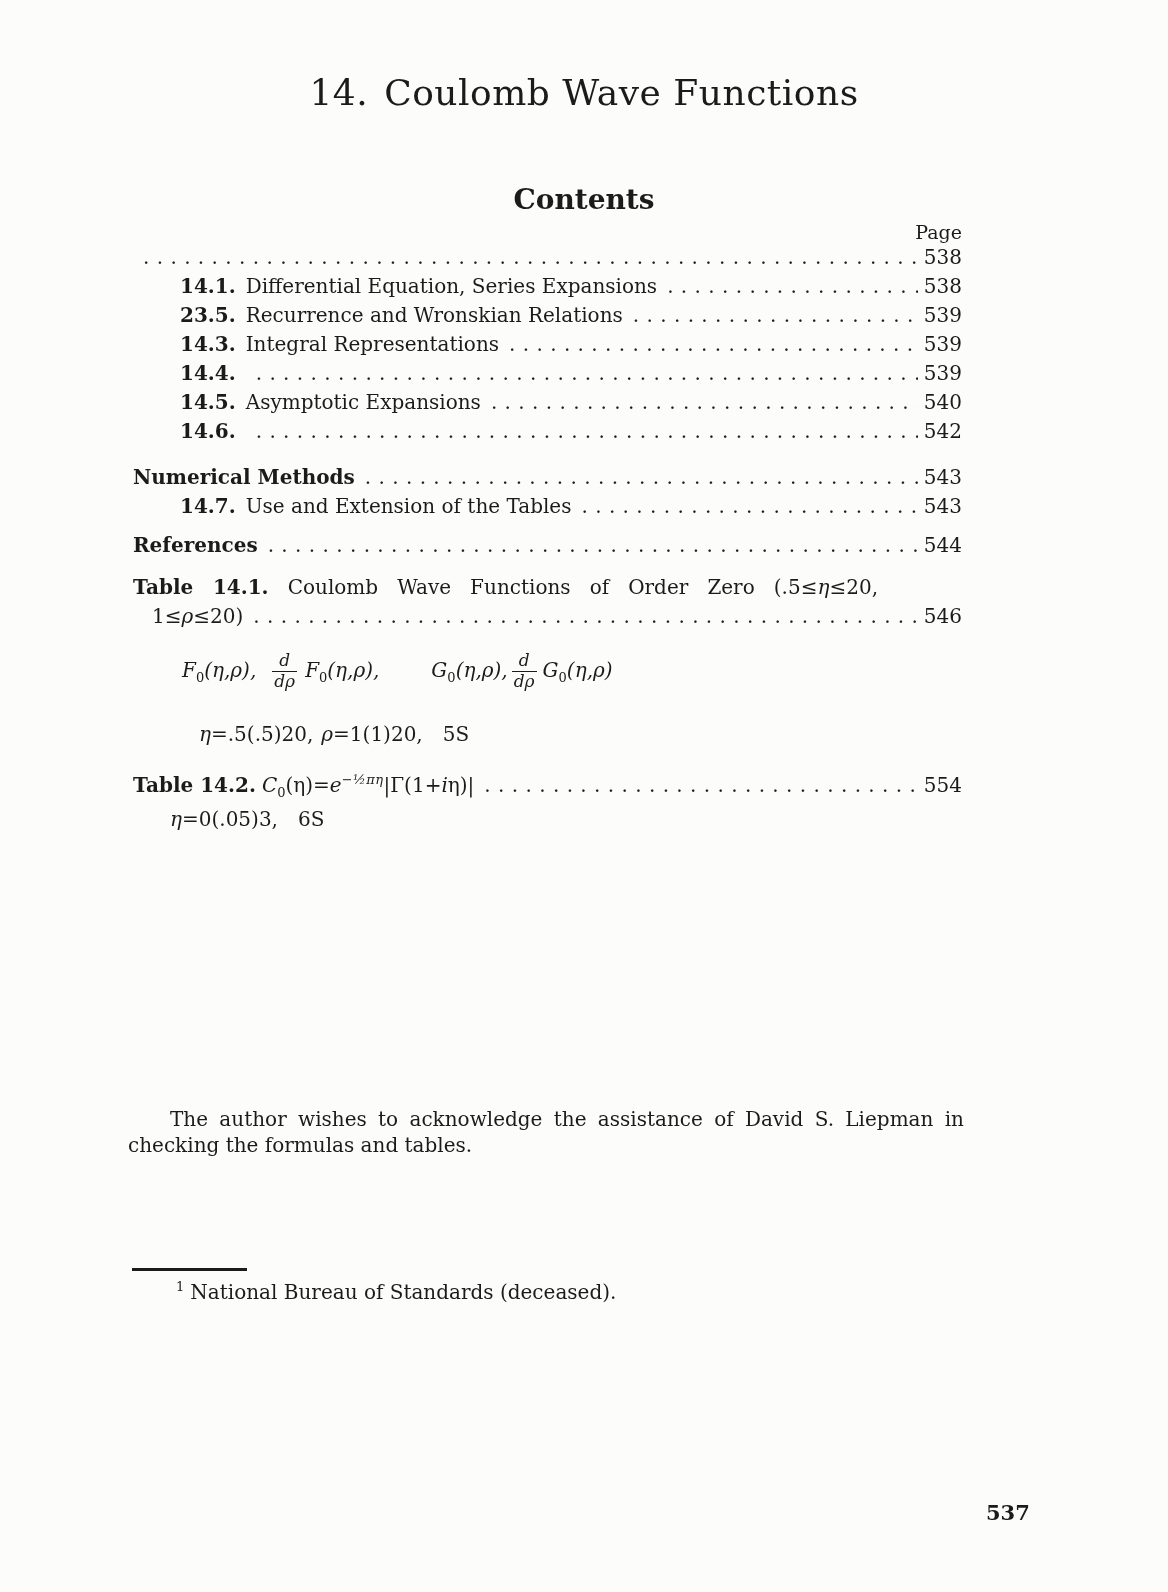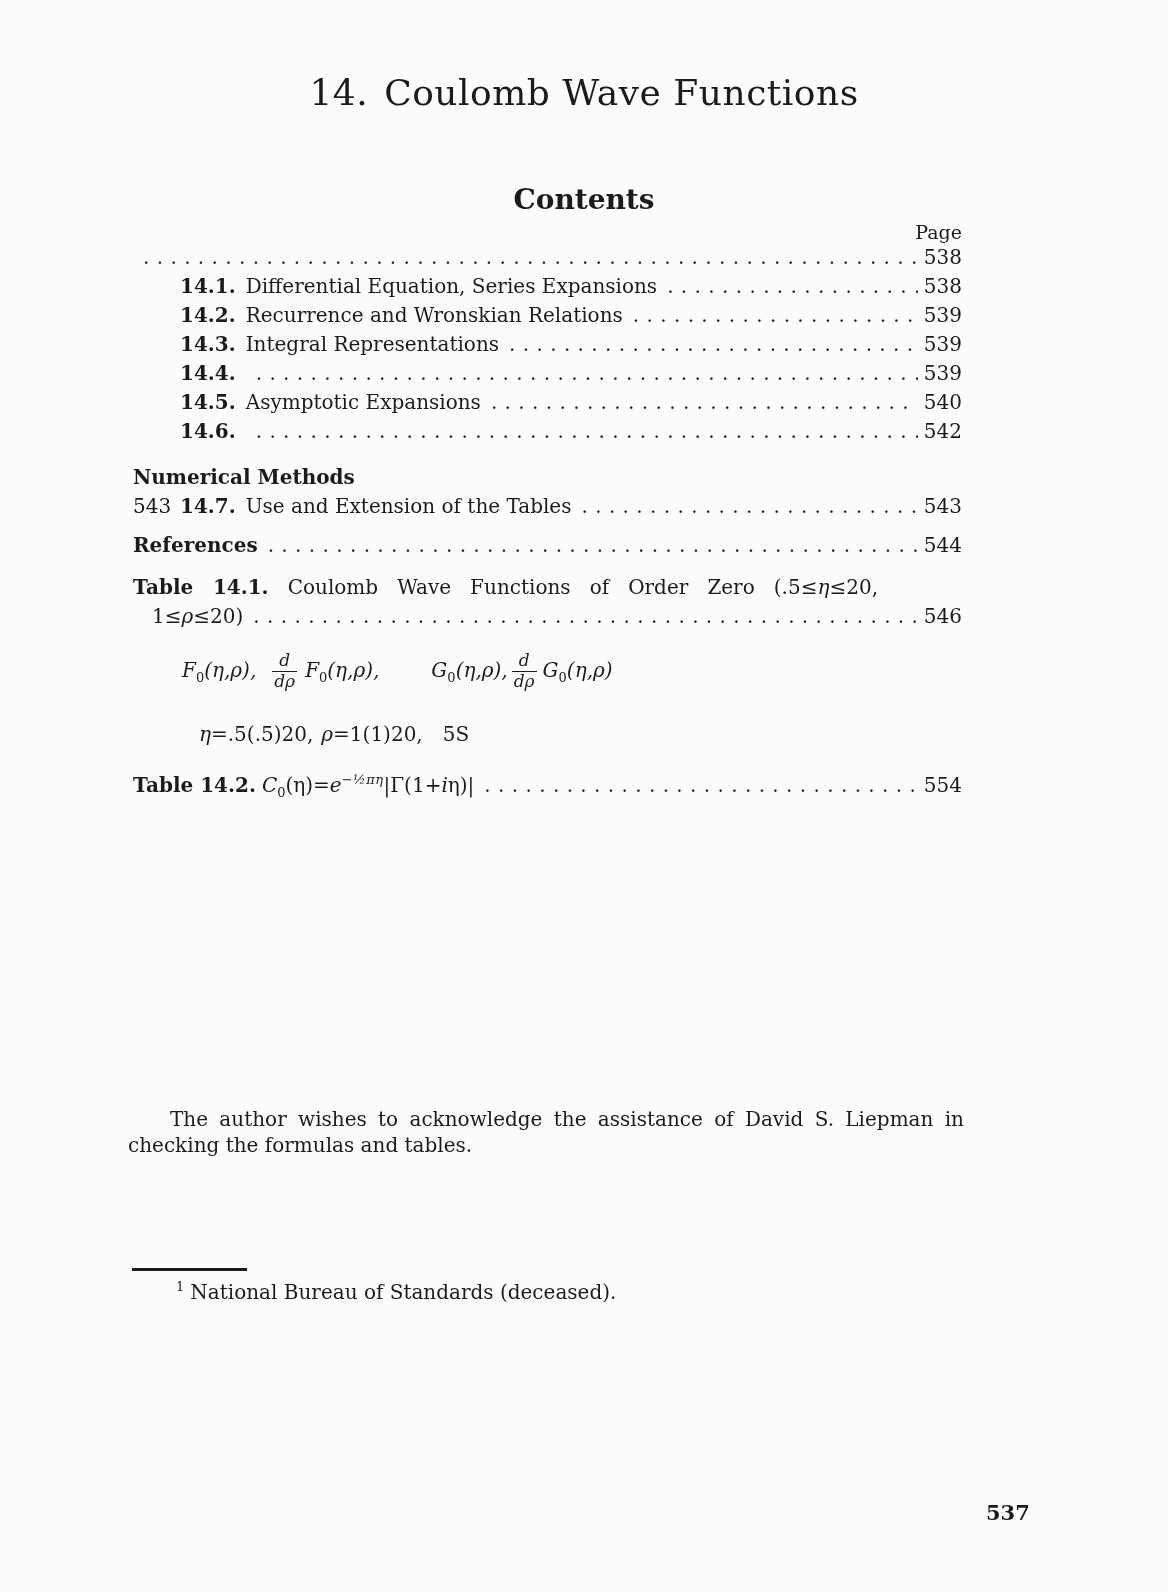--- a/index.html
+++ b/index.html
@@ -21,21 +21,21 @@
   
   .toc{position:absolute;left:133px;top:243px;width:829px;font-size:20px;line-height:29px;}
   .toc-row{display:flex;align-items:baseline;height:29px;}
   .l1{padding-left:47px;}
   .bold{font-weight:bold;}
   .toc-num{font-weight:bold;margin-right:10px;white-space:nowrap;}
   .toc-label{white-space:nowrap;}
   .leader{flex:1 1 auto;overflow:hidden;white-space:nowrap;letter-spacing:.5px;
           padding:0 8px 0 10px;color:#1e1e1e;}
   .toc-page{flex:0 0 44px;text-align:right;}
-  .mt17{margin-top:17px;flex-direction:column;}
+  .mt17{margin-top:17px;}
   .mt10{margin-top:10px;}
   .mt13{margin-top:13px;}
   .mt22{margin-top:22px;}
   
   .t141-line1{height:29px;width:745px;text-align:justify;text-align-last:justify;
               white-space:nowrap;overflow:hidden;}
   .t141-line1 .toc-num{margin-right:0;}
   .t141-line2{padding-left:19px;}
   
   .mi{font-style:italic;}
@@ -86,21 +86,21 @@
     </div>
 
     <div class="toc-row l1">
       <span class="toc-num">14.1.</span>
       <span class="toc-label">Differential Equation, Series Expansions</span>
       <span class="leader">. . . . . . . . . . . . . . . . . . . . . . . . . . . . . . . . . . . . . . . . . . . . . . . . . . . . . . . . . . . . </span>
       <span class="toc-page">538</span>
     </div>
 
     <div class="toc-row l1">
-      <span class="toc-num">14.2.</span>
+      <span class="toc-num">23.5.</span>
       <span class="toc-label">Recurrence and Wronskian Relations</span>
       <span class="leader">. . . . . . . . . . . . . . . . . . . . . . . . . . . . . . . . . . . . . . . . . . . . . . . . . . . . . . . . . . . . </span>
       <span class="toc-page">539</span>
     </div>
 
     <div class="toc-row l1">
       <span class="toc-num">14.3.</span>
       <span class="toc-label">Integral Representations</span>
       <span class="leader">. . . . . . . . . . . . . . . . . . . . . . . . . . . . . . . . . . . . . . . . . . . . . . . . . . . . . . . . . . . . </span>
       <span class="toc-page">539</span>
@@ -175,20 +175,23 @@
       <span class="mi">η</span><span>=.5(.5)20,</span><span class="sp8"></span><span class="mi">ρ</span><span>=1(1)20,</span><span class="sp20"></span><span>5S</span>
     </div>
 
     <div class="toc-row t142 mt22">
       <span class="toc-num">Table 14.2.</span>
       <span class="t142f"><span class="mi">C</span><span class="msub">0</span><span>(η)=</span><span class="mi">e</span><span class="msup mi">−½πη</span><span>|Γ(1+</span><span class="mi">i</span><span>η)|</span></span>
       <span class="leader">. . . . . . . . . . . . . . . . . . . . . . . . . . . . . . . . . . . . . . . . . . . . . . . . . . . . . . . . . . . . </span>
       <span class="toc-page">554</span>
     </div>
 
+    <div class="rangeline2">
+      <span class="mi">η</span><span>=0(.05)3,</span><span class="sp20"></span><span>6S</span>
+    </div>
 
   </div>
 
   <div class="ack">The author wishes to acknowledge the assistance of David S. Liepman in checking the formulas and tables.</div>
 
   <div class="fn-rule"></div>
 
   <div class="footnote">
     <sup>1</sup><span>National Bureau of Standards (deceased).</span>
   </div>

